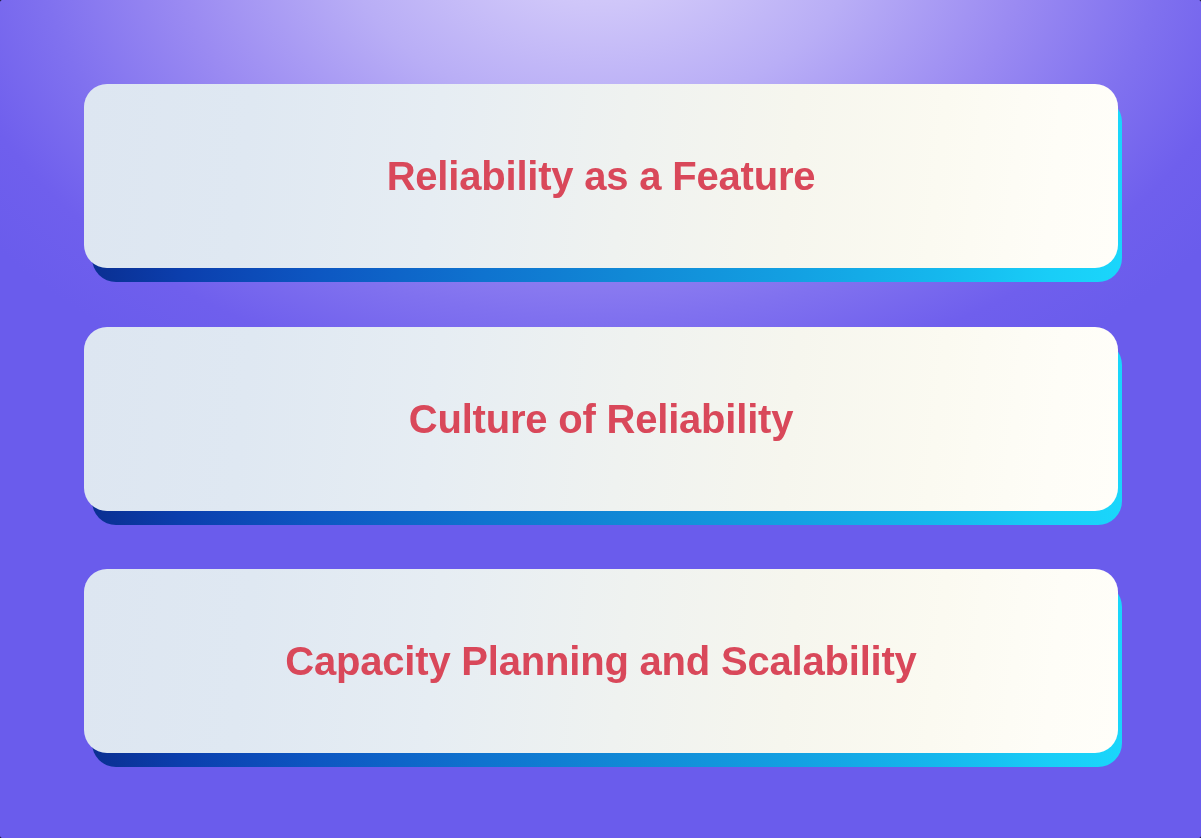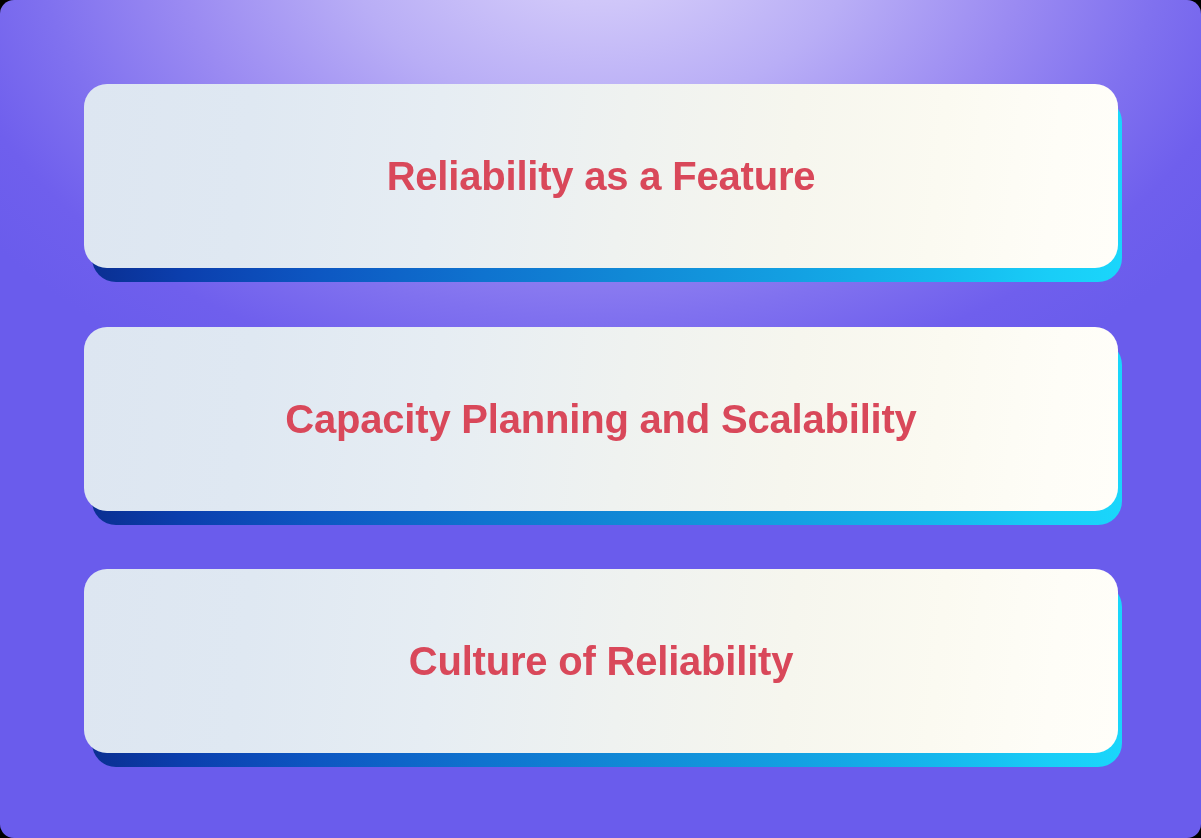--- a/index.html
+++ b/index.html
@@ -11,21 +11,21 @@
     overflow: hidden;
   }
   body {
     font-family: "Liberation Sans", sans-serif;
   }
 
   #slide-root {
     position: relative;
     width: 1201px;
     height: 838px;
-    border-radius: 14px;
+    border-radius: 2px;
     overflow: hidden;
     background:
       radial-gradient(ellipse 760px 520px at 50% -8%,
         #dcd4fb 0%,
         #cfc6f9 14%,
         #b9aef6 34%,
         #9b8bf2 56%,
         #8071ef 74%,
         #6f5fed 88%,
         #6a5cec 100%),
@@ -113,26 +113,26 @@
     <div class="card-wrap">
       <div class="card-shadow-bar"></div>
       <div class="card-face">
         <div class="card-title">Reliability as a Feature</div>
       </div>
     </div>
 
     <div class="card-wrap">
       <div class="card-shadow-bar"></div>
       <div class="card-face">
-        <div class="card-title">Capacity Planning and Scalability</div>
+        <div class="card-title">Culture of Reliability</div>
       </div>
     </div>
 
     <div class="card-wrap">
       <div class="card-shadow-bar"></div>
       <div class="card-face">
-        <div class="card-title">Culture of Reliability</div>
+        <div class="card-title">Capacity Planning and Scalability</div>
       </div>
     </div>
 
   </div>
 
 </div>
 
 </body></html>

